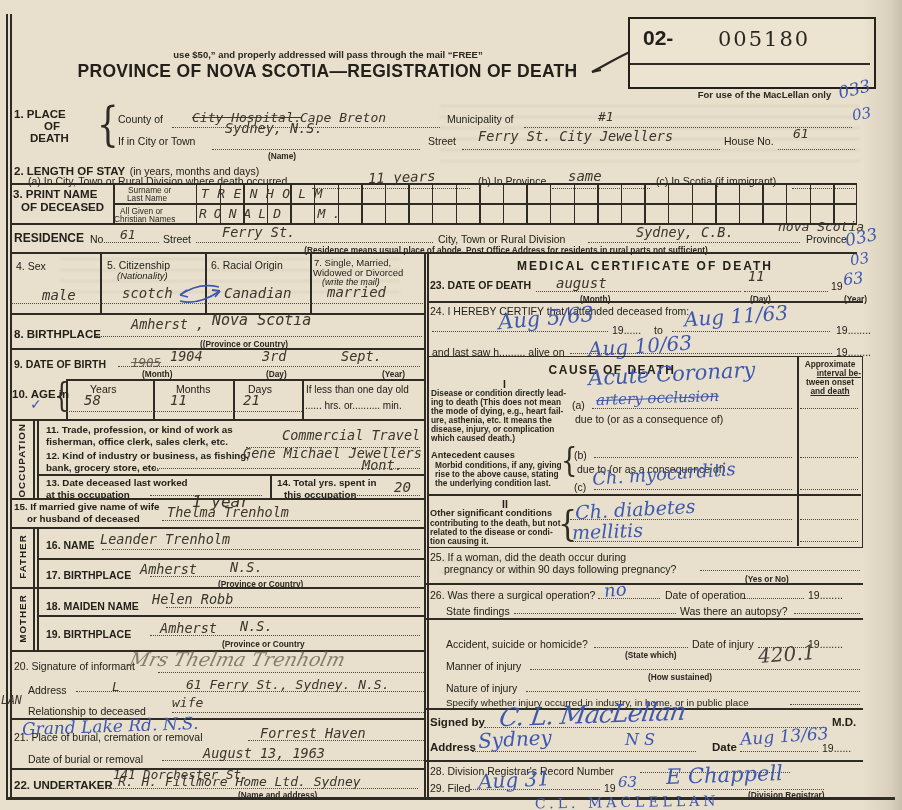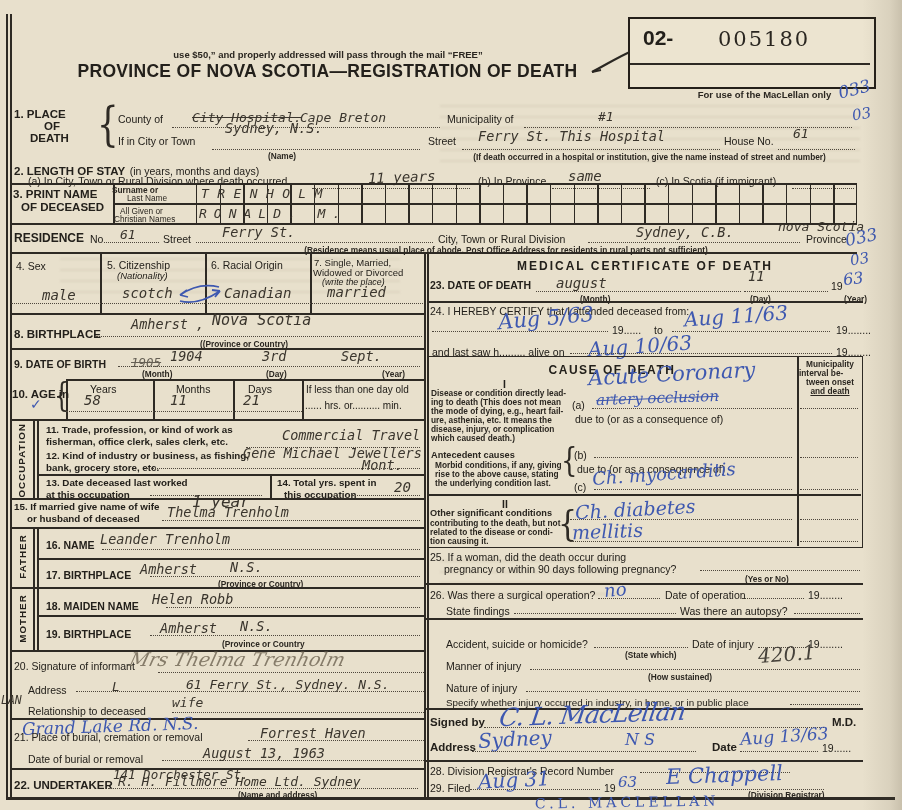--- a/index.html
+++ b/index.html
@@ -67,46 +67,45 @@
   <div class="ab L" style="left:447px;top:113px;">Municipality of</div>
   <div class="dots" style="left:524px;top:127px;width:328px;"></div>
   <div class="ab T" style="left:598px;top:109px;">#1</div>
 
   <div class="ab L" style="left:118px;top:135px;">If in City or Town</div>
   <div class="dots" style="left:212px;top:149px;width:208px;"></div>
   <div class="ab T" style="left:225px;top:120px;font-size:13.5px;text-align:right;">Sydney, N.S.</div>
   <div class="ab S" style="left:268px;top:151px;">(Name)</div>
   <div class="ab L" style="left:428px;top:135px;">Street</div>
   <div class="dots" style="left:462px;top:149px;width:258px;"></div>
-  <div class="ab T" style="left:478px;top:128px;font-size:13.5px;">Ferry St. This Hospital</div>
+  <div class="ab T" style="left:478px;top:128px;font-size:13.5px;">Ferry St. City Jewellers</div>
   <div class="ab L" style="left:724px;top:135px;">House No.</div>
   <div class="dots" style="left:778px;top:149px;width:77px;"></div>
   <div class="ab T" style="left:793px;top:126px;">61</div>
-  <div class="ab S" style="left:437px;top:152px;width:425px;text-align:center;">(If death occurred in a hospital or institution, give the name instead of street and number)</div>
 
   <div class="ab" style="left:14px;top:161px;"><span class="BIG">2. LENGTH OF STAY</span> <span class="L">(in years, months and days)</span></div>
   <div class="ab L" style="left:28px;top:175px;">(a) In City, Town or Rural Division where death occurred</div>
   <div class="dots" style="left:312px;top:188px;width:158px;"></div>
   <div class="ab T" style="left:368px;top:169px;font-size:14px;transform:rotate(-2deg);">11 years</div>
   <div class="ab L" style="left:478px;top:175px;">(b) In Province</div>
   <div class="dots" style="left:552px;top:188px;width:98px;"></div>
   <div class="ab T" style="left:568px;top:168px;font-size:14px;">same</div>
   <div class="ab L" style="left:656px;top:175px;">(c) In Scotia (if immigrant)</div>
   <div class="dots" style="left:792px;top:188px;width:62px;"></div>
 
   <div class="hl" style="left:10px;top:183px;width:847px;height:2px;"></div>
   <div class="grid" style="left:196px;top:183px;width:660px;height:20px;"></div>
   <div class="hl" style="left:113px;top:203px;width:744px;"></div>
   <div class="grid" style="left:196px;top:204px;width:660px;height:19px;"></div>
   <div class="hl" style="left:10px;top:223px;width:847px;height:2px;"></div>
   <div class="vl" style="left:113px;top:183px;height:40px;"></div>
 
   <div class="ab BIG" style="left:13px;top:188px;">3. PRINT NAME</div>
   <div class="ab BIG" style="left:21px;top:201px;">OF DECEASED</div>
-  <div class="ab S" style="left:112px;top:185px;font-weight:bold;">Surname or</div>
+  <div class="ab S" style="left:128px;top:185px;font-weight:normal;">Surname or</div>
   <div class="ab S" style="left:127px;top:193px;font-weight:normal;">Last Name</div>
   <div class="ab S" style="left:120px;top:206px;font-weight:normal;">All Given or</div>
   <div class="ab S" style="left:114px;top:214px;font-weight:normal;">Christian Names</div>
   <div class="ab T" style="left:201px;top:186px;letter-spacing:8.4px;">TRENHOLM</div>
   <div class="ab T" style="left:199px;top:206px;letter-spacing:7px;">RONALD. M.</div>
 
   <div class="ab" style="left:14px;top:231px;font-size:12px;font-weight:bold;">RESIDENCE</div>
   <div class="ab L" style="left:90px;top:233px;">No</div>
   <div class="dots" style="left:104px;top:242px;width:55px;"></div>
   <div class="ab T" style="left:120px;top:227px;">61</div>
@@ -129,21 +128,21 @@
 
   <div class="vl" style="left:100px;top:252px;height:61px;"></div>
   <div class="vl" style="left:205px;top:252px;height:61px;"></div>
   <div class="vl" style="left:310px;top:252px;height:61px;"></div>
   <div class="ab L" style="left:16px;top:260px;">4. Sex</div>
   <div class="ab L" style="left:107px;top:259px;">5. Citizenship</div>
   <div class="ab L IT" style="left:117px;top:270px;font-size:9.5px;">(Nationality)</div>
   <div class="ab L" style="left:211px;top:259px;">6. Racial Origin</div>
   <div class="ab L" style="left:314px;top:257px;font-size:9.5px;">7. Single, Married,</div>
   <div class="ab L" style="left:313px;top:267px;font-size:9.5px;">Widowed or Divorced</div>
-  <div class="ab L IT" style="left:322px;top:277px;font-size:8.8px;">(write the place)</div>
+  <div class="ab L IT" style="left:322px;top:277px;font-size:8.8px;">(write the mail)</div>
   <div class="ab T" style="left:42px;top:287px;font-size:14px;">male</div>
   <div class="ab T" style="left:122px;top:285px;font-size:14px;">scotch</div>
   <div class="ab T" style="left:224px;top:285px;font-size:14px;">Canadian</div>
   <div class="ab T" style="left:327px;top:284px;font-size:14px;">married</div>
   <svg class="ab" style="left:177px;top:282px;" width="46" height="24">
     <path d="M42,5 C26,1 13,6 3,13 M3,13 l7,-5 M3,13 l8,2" stroke="#3e58b0" stroke-width="1.8" fill="none"></path>
     <path d="M3,19 C18,23 31,17 43,9 M43,9 l-8,-1 M43,9 l-5,6" stroke="#3e58b0" stroke-width="1.8" fill="none"></path>
   </svg>
   <div class="dots" style="left:11px;top:303px;width:412px;"></div>
   <div class="hl" style="left:10px;top:313px;width:414px;"></div>
@@ -292,22 +291,22 @@
   <div class="ab H" style="left:684px;top:304px;font-size:20px;transform:rotate(-4deg);">Aug 11/63</div>
   <div class="dots" style="left:672px;top:331px;width:158px;"></div>
   <div class="ab L" style="left:836px;top:324px;">19........</div>
   <div class="ab L" style="left:432px;top:346px;">and last saw h......... alive on</div>
   <div class="ab H" style="left:588px;top:334px;font-size:20px;transform:rotate(-4deg);">Aug 10/63</div>
   <div class="dots" style="left:570px;top:353px;width:262px;"></div>
   <div class="ab L" style="left:836px;top:346px;">19........</div>
 
   <div class="ab" style="left:428px;top:356px;width:433px;height:190px;border:1.8px solid #2e2a24;"></div>
   <div class="vl" style="left:797px;top:356px;height:190px;"></div>
-  <div class="ab S" style="left:799px;top:359px;width:62px;text-align:center;">Municipality</div>
-  <div class="ab S" style="left:799px;top:368px;width:62px;text-align:left;">interval be-</div>
+  <div class="ab S" style="left:799px;top:359px;width:62px;text-align:center;">Approximate</div>
+  <div class="ab S" style="left:799px;top:368px;width:62px;text-align:right;text-decoration:underline;">interval be-</div>
   <div class="ab S" style="left:799px;top:377px;width:62px;text-align:center;">tween onset</div>
   <div class="ab S u" style="left:799px;top:386px;width:62px;text-align:center;">and death</div>
   <div class="ab" style="left:452px;top:363px;width:320px;text-align:center;font-size:12px;font-weight:bold;letter-spacing:1.5px;">CAUSE OF DEATH</div>
   <div class="ab LB" style="left:503px;top:378px;">I</div>
   <div class="ab S" style="left:431px;top:388px;">Disease or condition directly lead-</div>
   <div class="ab S" style="left:431px;top:397px;">ing to death (This does not mean</div>
   <div class="ab S" style="left:431px;top:406px;">the mode of dying, e.g., heart fail-</div>
   <div class="ab S" style="left:431px;top:415px;">ure, asthenia, etc. It means the</div>
   <div class="ab S" style="left:431px;top:424px;">disease, injury, or complication</div>
   <div class="ab S" style="left:431px;top:433px;">which caused death.)</div>

